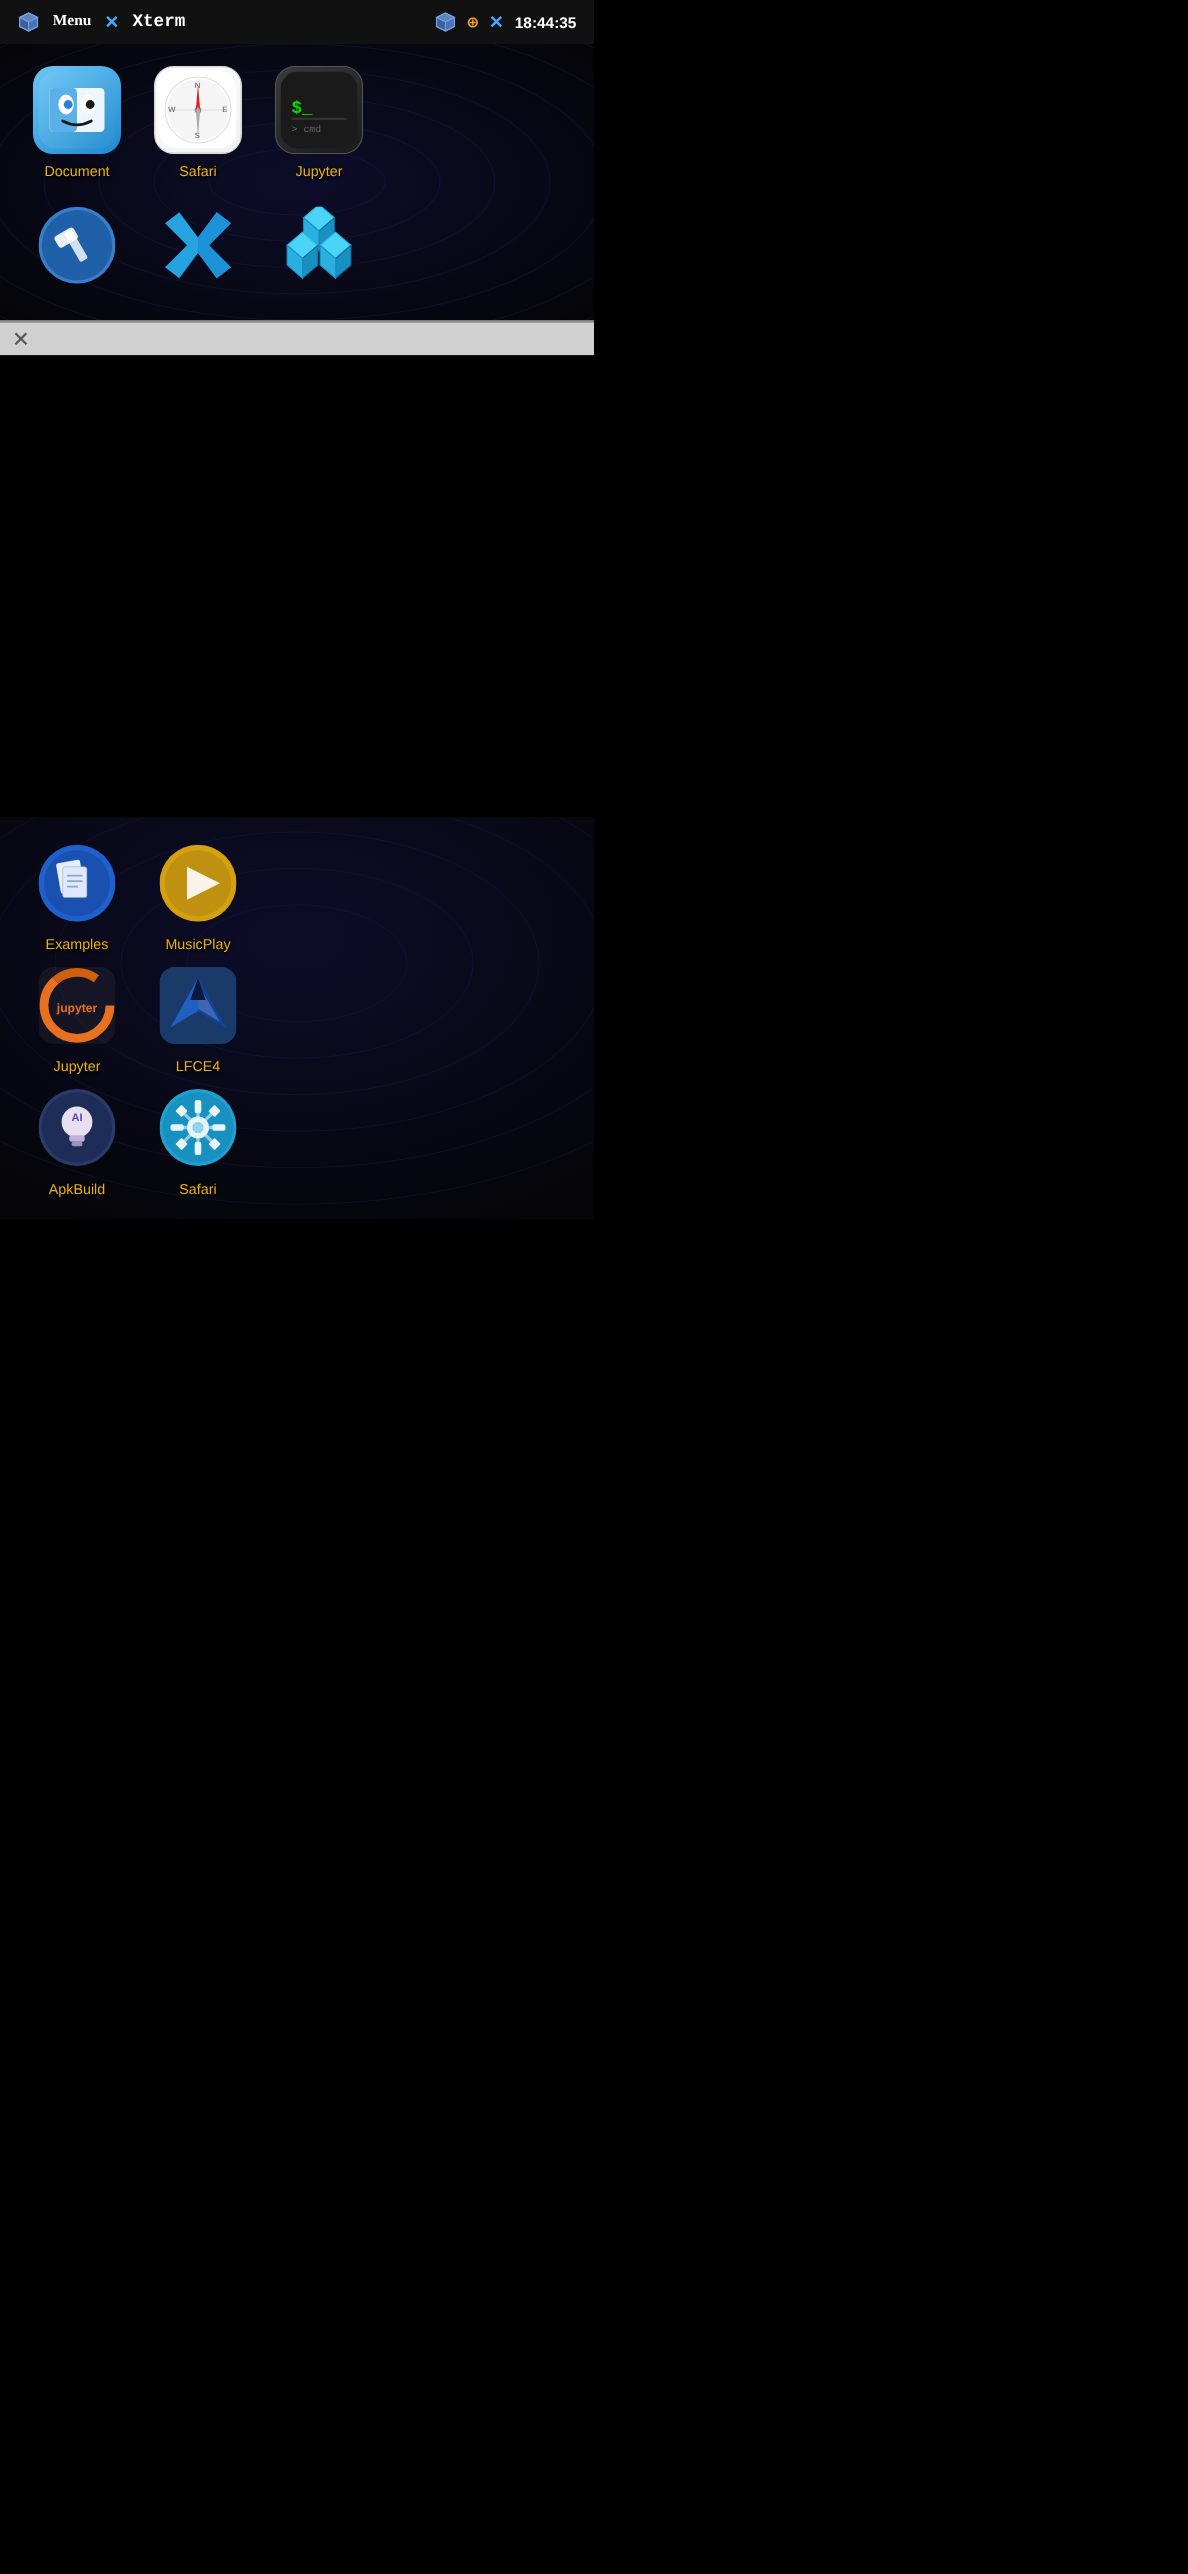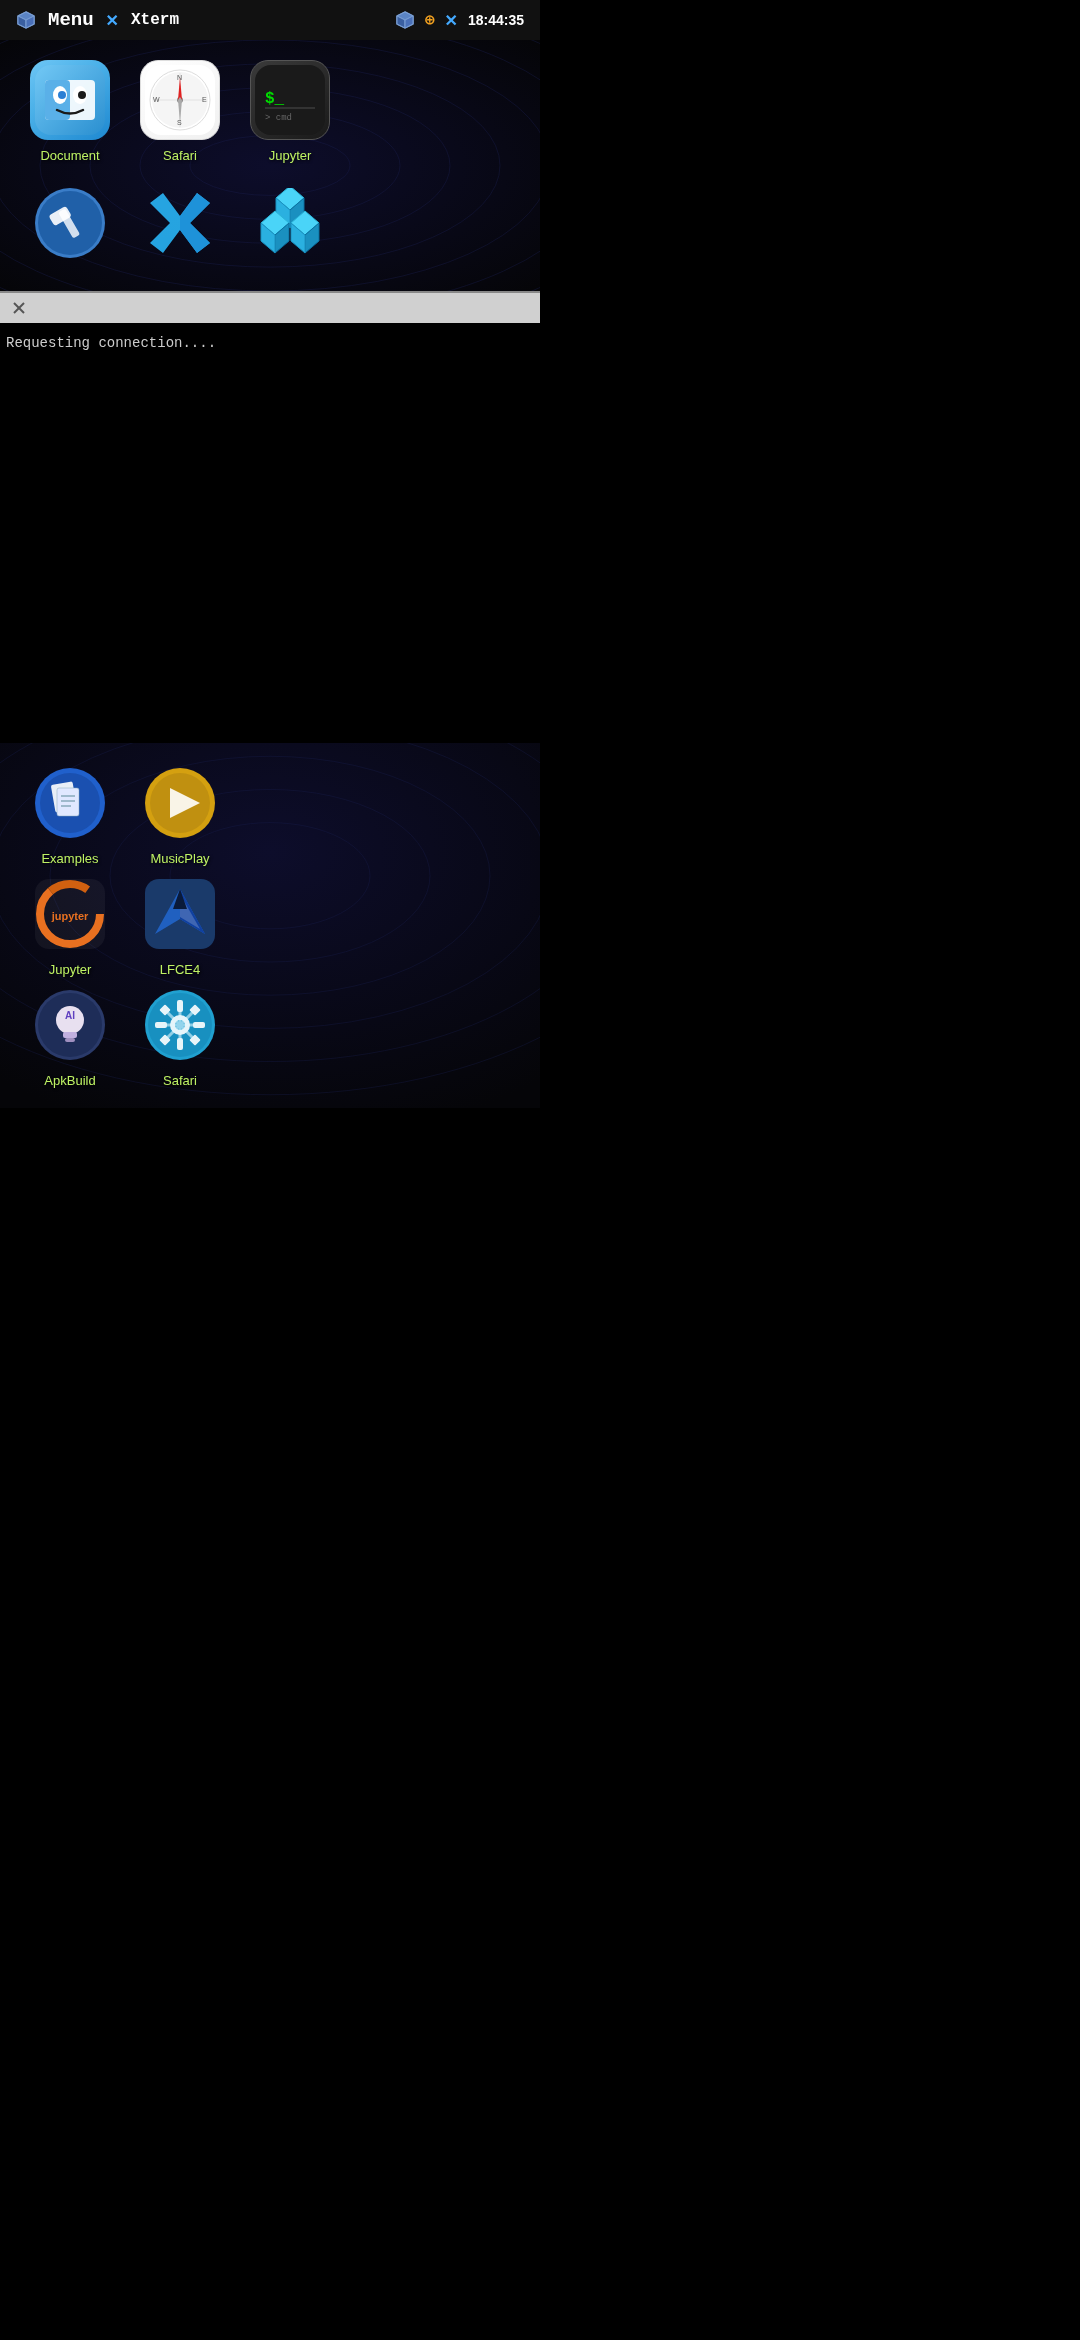--- a/index.html
+++ b/index.html
@@ -31,22 +31,22 @@
       display: flex;
       align-items: center;
       gap: 12px;
     }
 
     .status-menu {
       display: flex;
       align-items: center;
       gap: 6px;
       color: #fff;
-      font-family: Liberation Mono, monospace;
-      font-size: 19px;
+      font-family: Liberation Serif, serif;
+      font-size: 14px;
       font-weight: bold;
     }
 
     .status-xterm {
       display: flex;
       align-items: center;
       gap: 6px;
       color: #fff;
       font-family: Liberation Mono, monospace;
       font-size: 16px;
@@ -111,21 +111,21 @@
       border-radius: 18px;
       display: flex;
       align-items: center;
       justify-content: center;
       font-size: 36px;
       position: relative;
       overflow: hidden;
     }
 
     .app-label {
-      color: #bef264;
+      color: #eab308;
       font-family: Arial, sans-serif;
       font-size: 13px;
       text-align: center;
       text-shadow: 1px 1px 3px rgba(0,0,0,0.9);
     }
 
     
     .icon-finder {
       background: linear-gradient(145deg, #6ec6f5 0%, #4ab0e8 40%, #1e88d0 100%);
     }
@@ -439,21 +439,20 @@
 <div class="terminal-window">
   <div class="terminal-titlebar">
     <span class="terminal-close-btn">
       <svg width="16" height="16" viewBox="0 0 16 16">
         <line x1="3" y1="3" x2="13" y2="13" stroke="#555" stroke-width="2"></line>
         <line x1="13" y1="3" x2="3" y2="13" stroke="#555" stroke-width="2"></line>
       </svg>
     </span>
   </div>
   <div class="terminal-body">
-    <div class="terminal-line-gray">Requesting connection....</div>
   </div>
 </div>
 
 <div class="bottom-section">
   <div class="section-bg">
     <svg class="swirl" viewBox="0 0 540 550" preserveAspectRatio="none">
       <defs>
         <radialGradient id="bgGrad2" cx="50%" cy="30%" r="80%">
           <stop offset="0%" stop-color="#0d0d2b"></stop>
           <stop offset="100%" stop-color="#050508"></stop>

